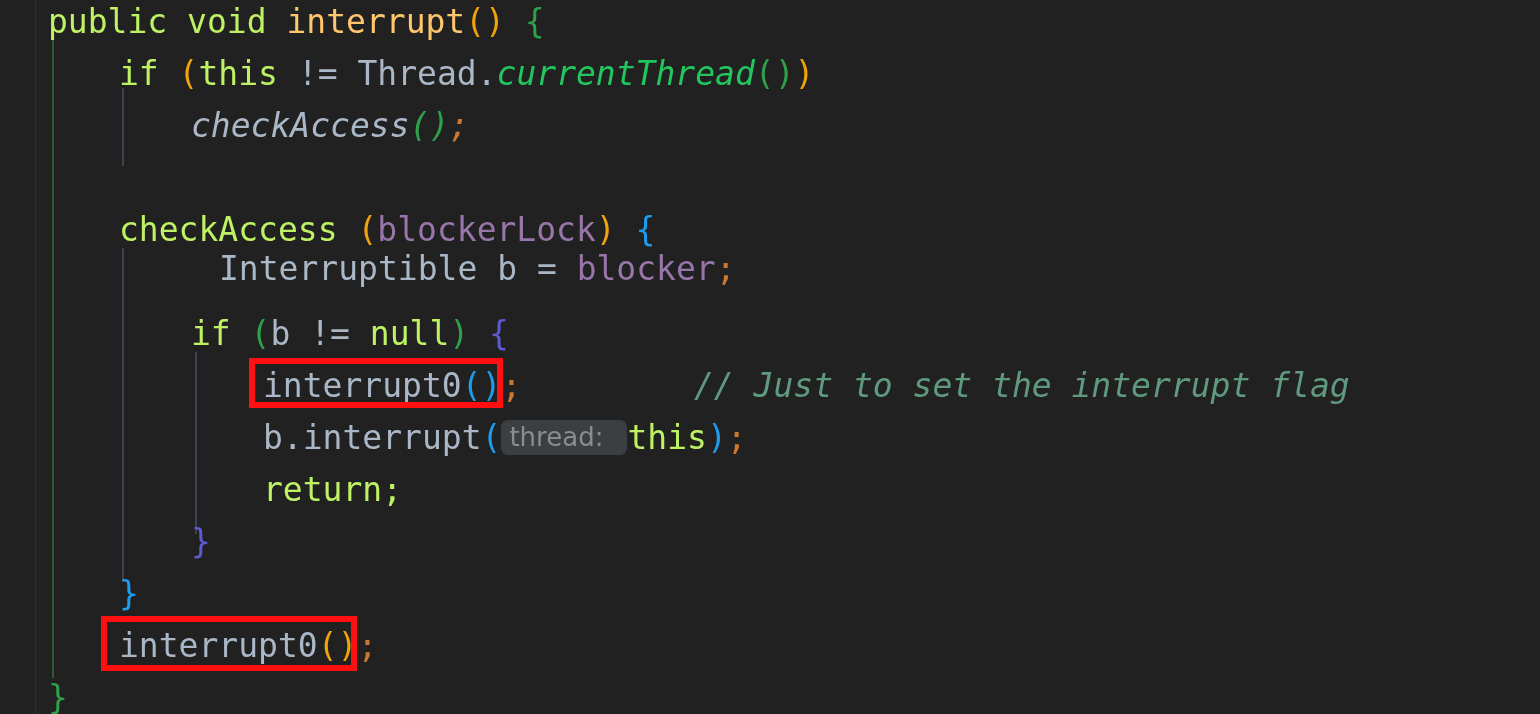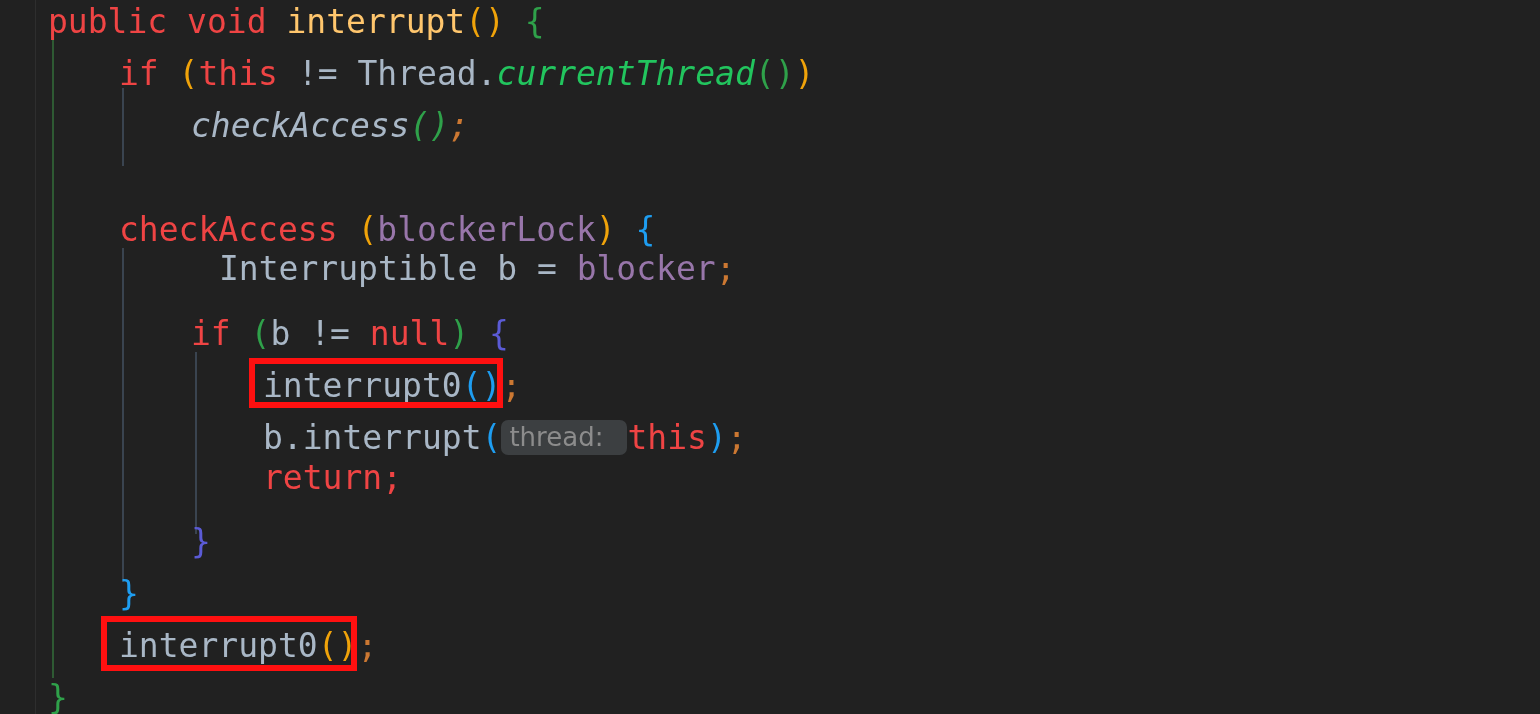--- a/index.html
+++ b/index.html
@@ -39,21 +39,21 @@
   .line {
     position: absolute;
     left: 0;
     height: 52px;
     line-height: 52px;
     white-space: pre;
     color: #a9b7c6;
   }
 
   
-  .kw        { color: #ef4444; }   
+  .kw        { color: #bef264; }   
   .ident     { color: #a9b7c6; }   
   .methodname{ color: #ffc66d; }   
   .field     { color: #9876aa; }   
   .static    { color: #22c55e; font-style: italic; }  
   .comment   { color: #5f9a7f; font-style: italic; }  
   .p-green   { color: #2fa14a; }   
   .p-yellow  { color: #f0a30a; }   
   .p-blue    { color: #1e9df0; }   
   .p-violet  { color: #5b5bd6; }   
   .semi      { color: #cc7832; }
@@ -97,24 +97,25 @@
 
   <div class="line" style="top:100px; left:191px;font-style:italic;"><span class="ident">checkAccess</span><span class="p-green">()</span><span class="semi">;</span></div>
 
   <div class="line" style="top:204px; left:119px;"><span class="kw">checkAccess </span><span class="p-yellow">(</span><span class="field">blockerLock</span><span class="p-yellow">)</span><span class="ident"> </span><span class="p-blue">{</span></div>
 
   <div class="line" style="top:243px; left:191px;margin-left:28px;"><span class="ident">Interruptible b = </span><span class="field">blocker</span><span class="semi">;</span></div>
 
   <div class="line" style="top:308px; left:191px;"><span class="kw">if </span><span class="p-green">(</span><span class="ident">b != </span><span class="kw">null</span><span class="p-green">)</span><span class="ident"> </span><span class="p-violet">{</span></div>
 
   <div class="line" style="top:360px; left:263px;"><span class="ident">interrupt0</span><span class="p-blue">()</span><span class="semi">;</span></div>
+  <div class="line comment" style="top:360px; left:694px;">// Just to set the interrupt flag</div>
 
   <div class="line" style="top:412px; left:263px;"><span class="ident">b.interrupt</span><span class="p-blue">(</span><span class="param-hint">thread:</span><span class="kw">this</span><span class="p-blue">)</span><span class="semi">;</span></div>
 
-  <div class="line" style="top:452px; left:263px;"><span class="kw">return;</span></div>
+  <div class="line" style="top:464px; left:263px;"><span class="kw">return;</span></div>
 
   <div class="line" style="top:516px; left:191px;"><span class="p-violet">}</span></div>
 
   <div class="line" style="top:568px; left:119px;"><span class="p-blue">}</span></div>
 
   <div class="line" style="top:620px; left:119px;"><span class="ident">interrupt0</span><span class="p-yellow">()</span><span class="semi">;</span></div>
 
   <div class="line" style="top:672px; left:48px;"><span class="p-green">}</span></div>
 
   <div class="redbox" style="left:249px; top:358px; width:254px; height:50px;"></div>

